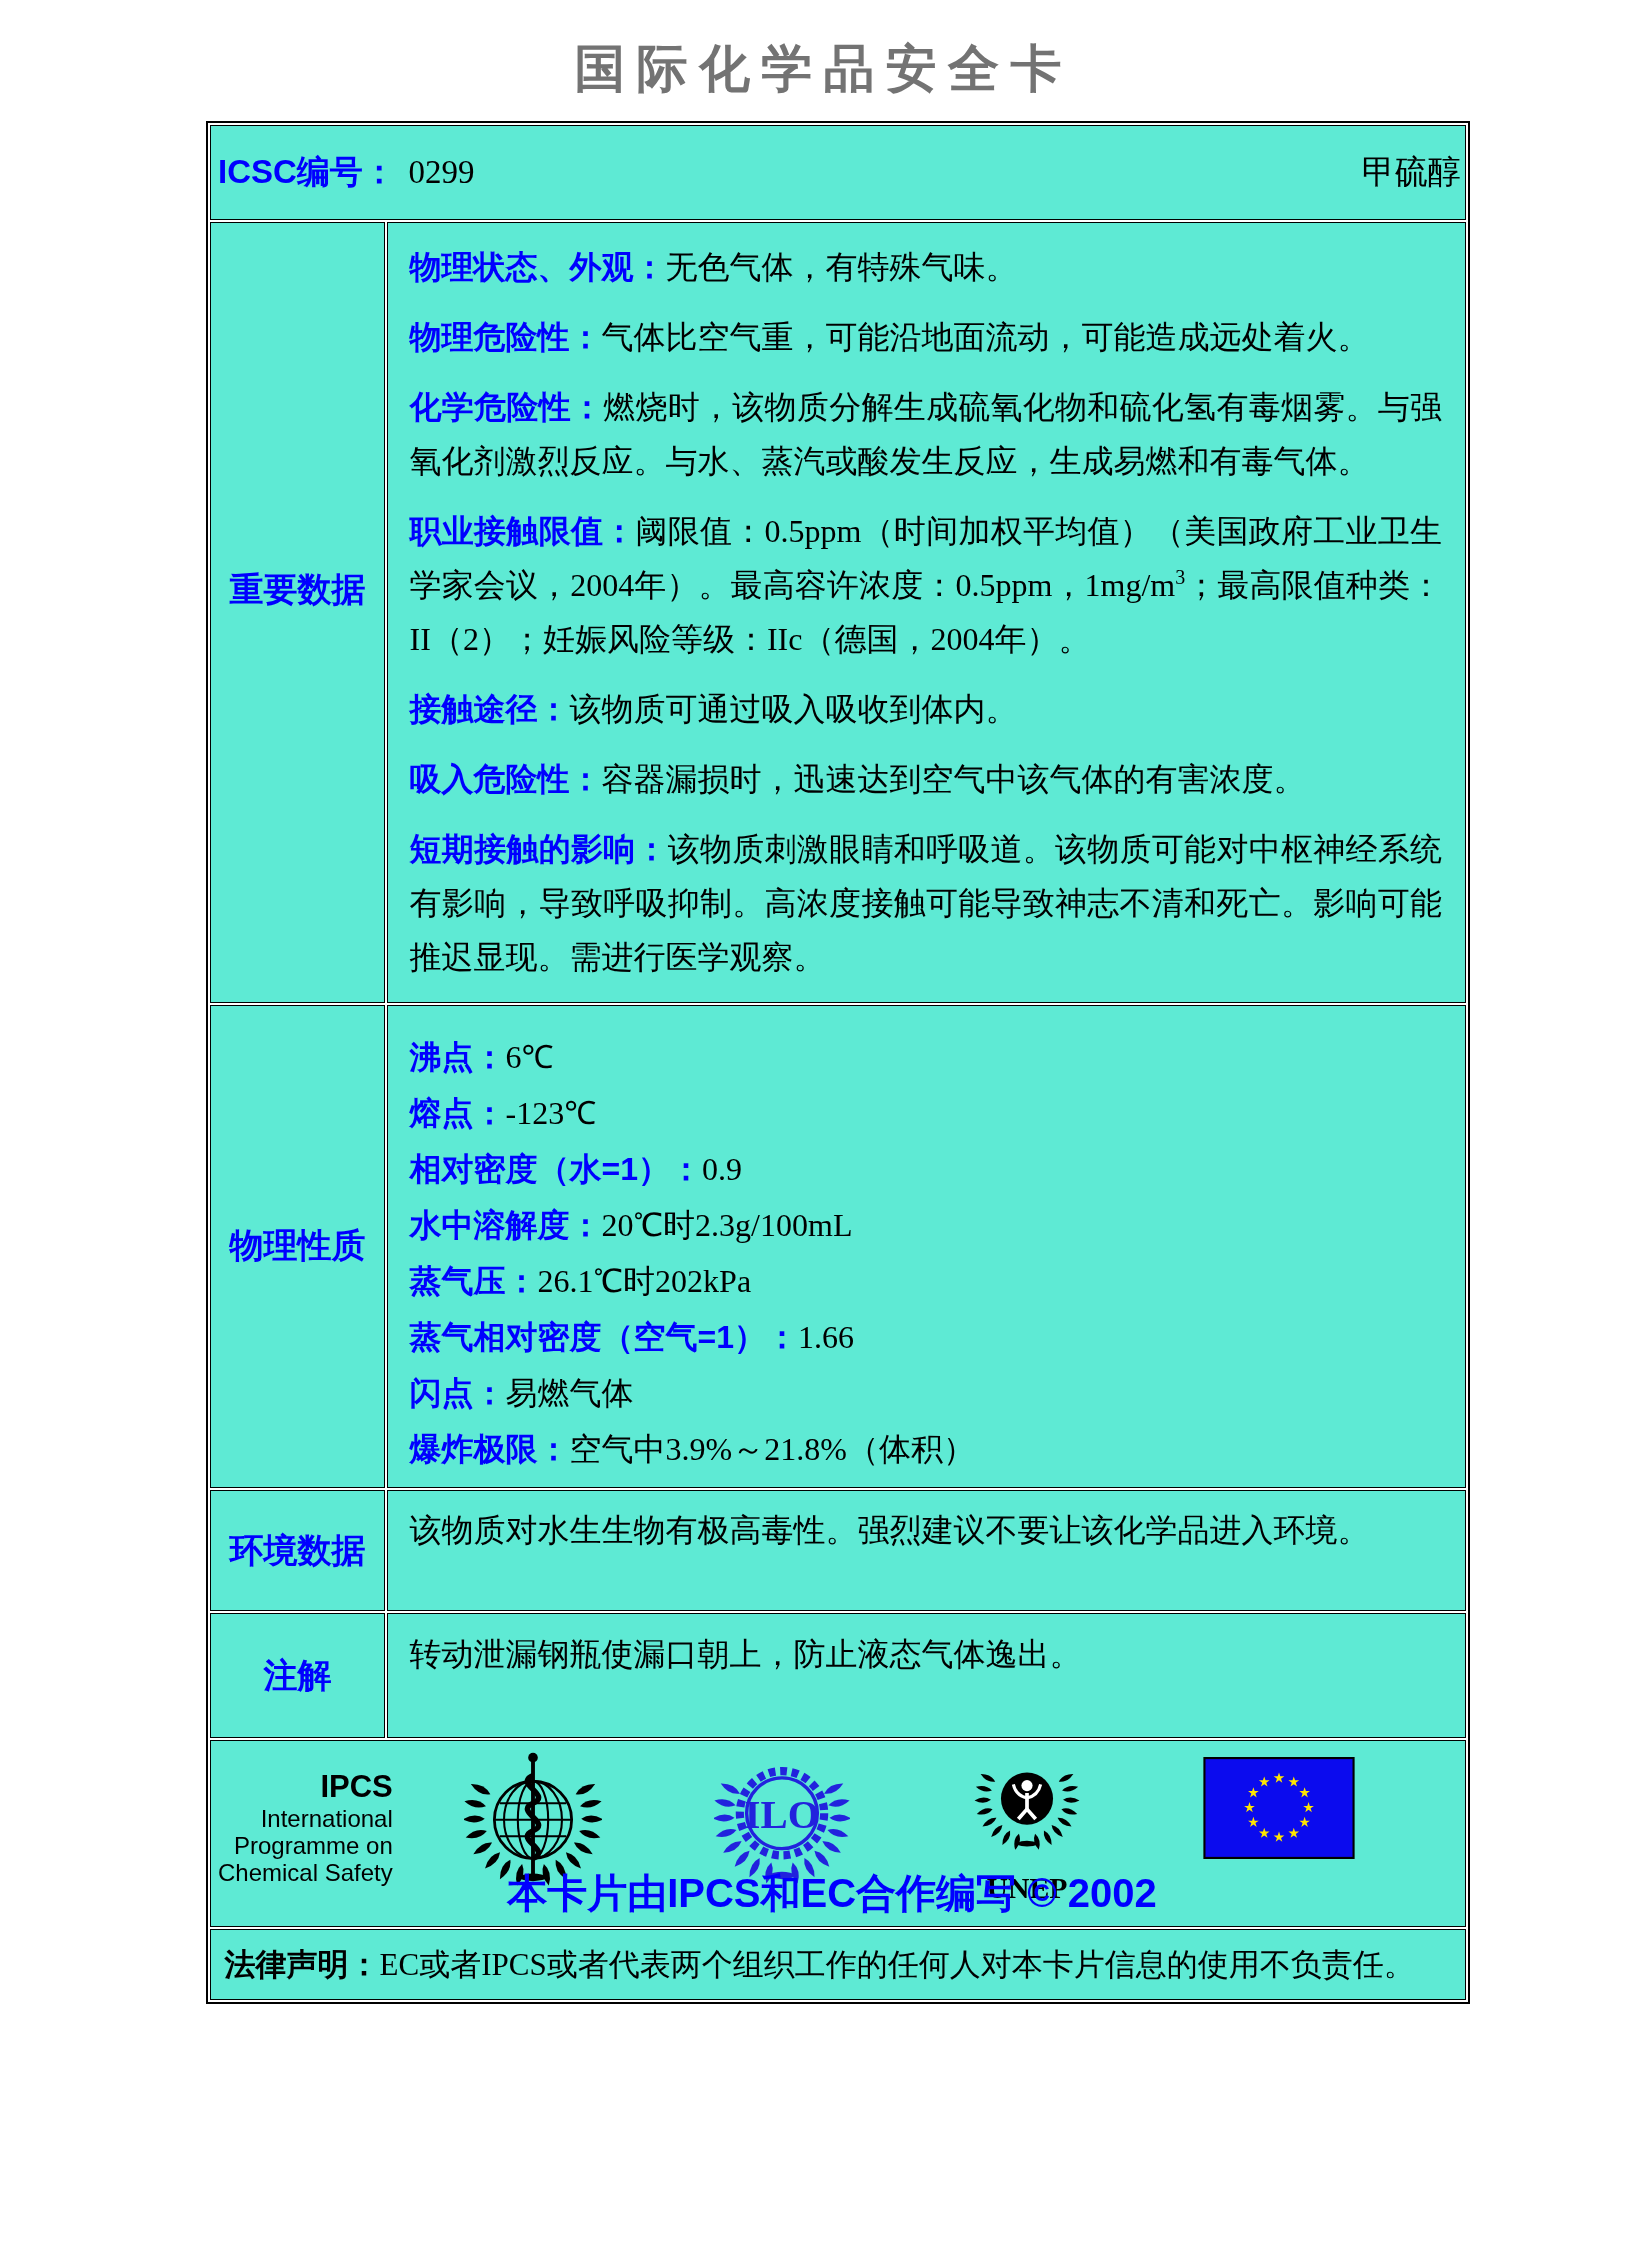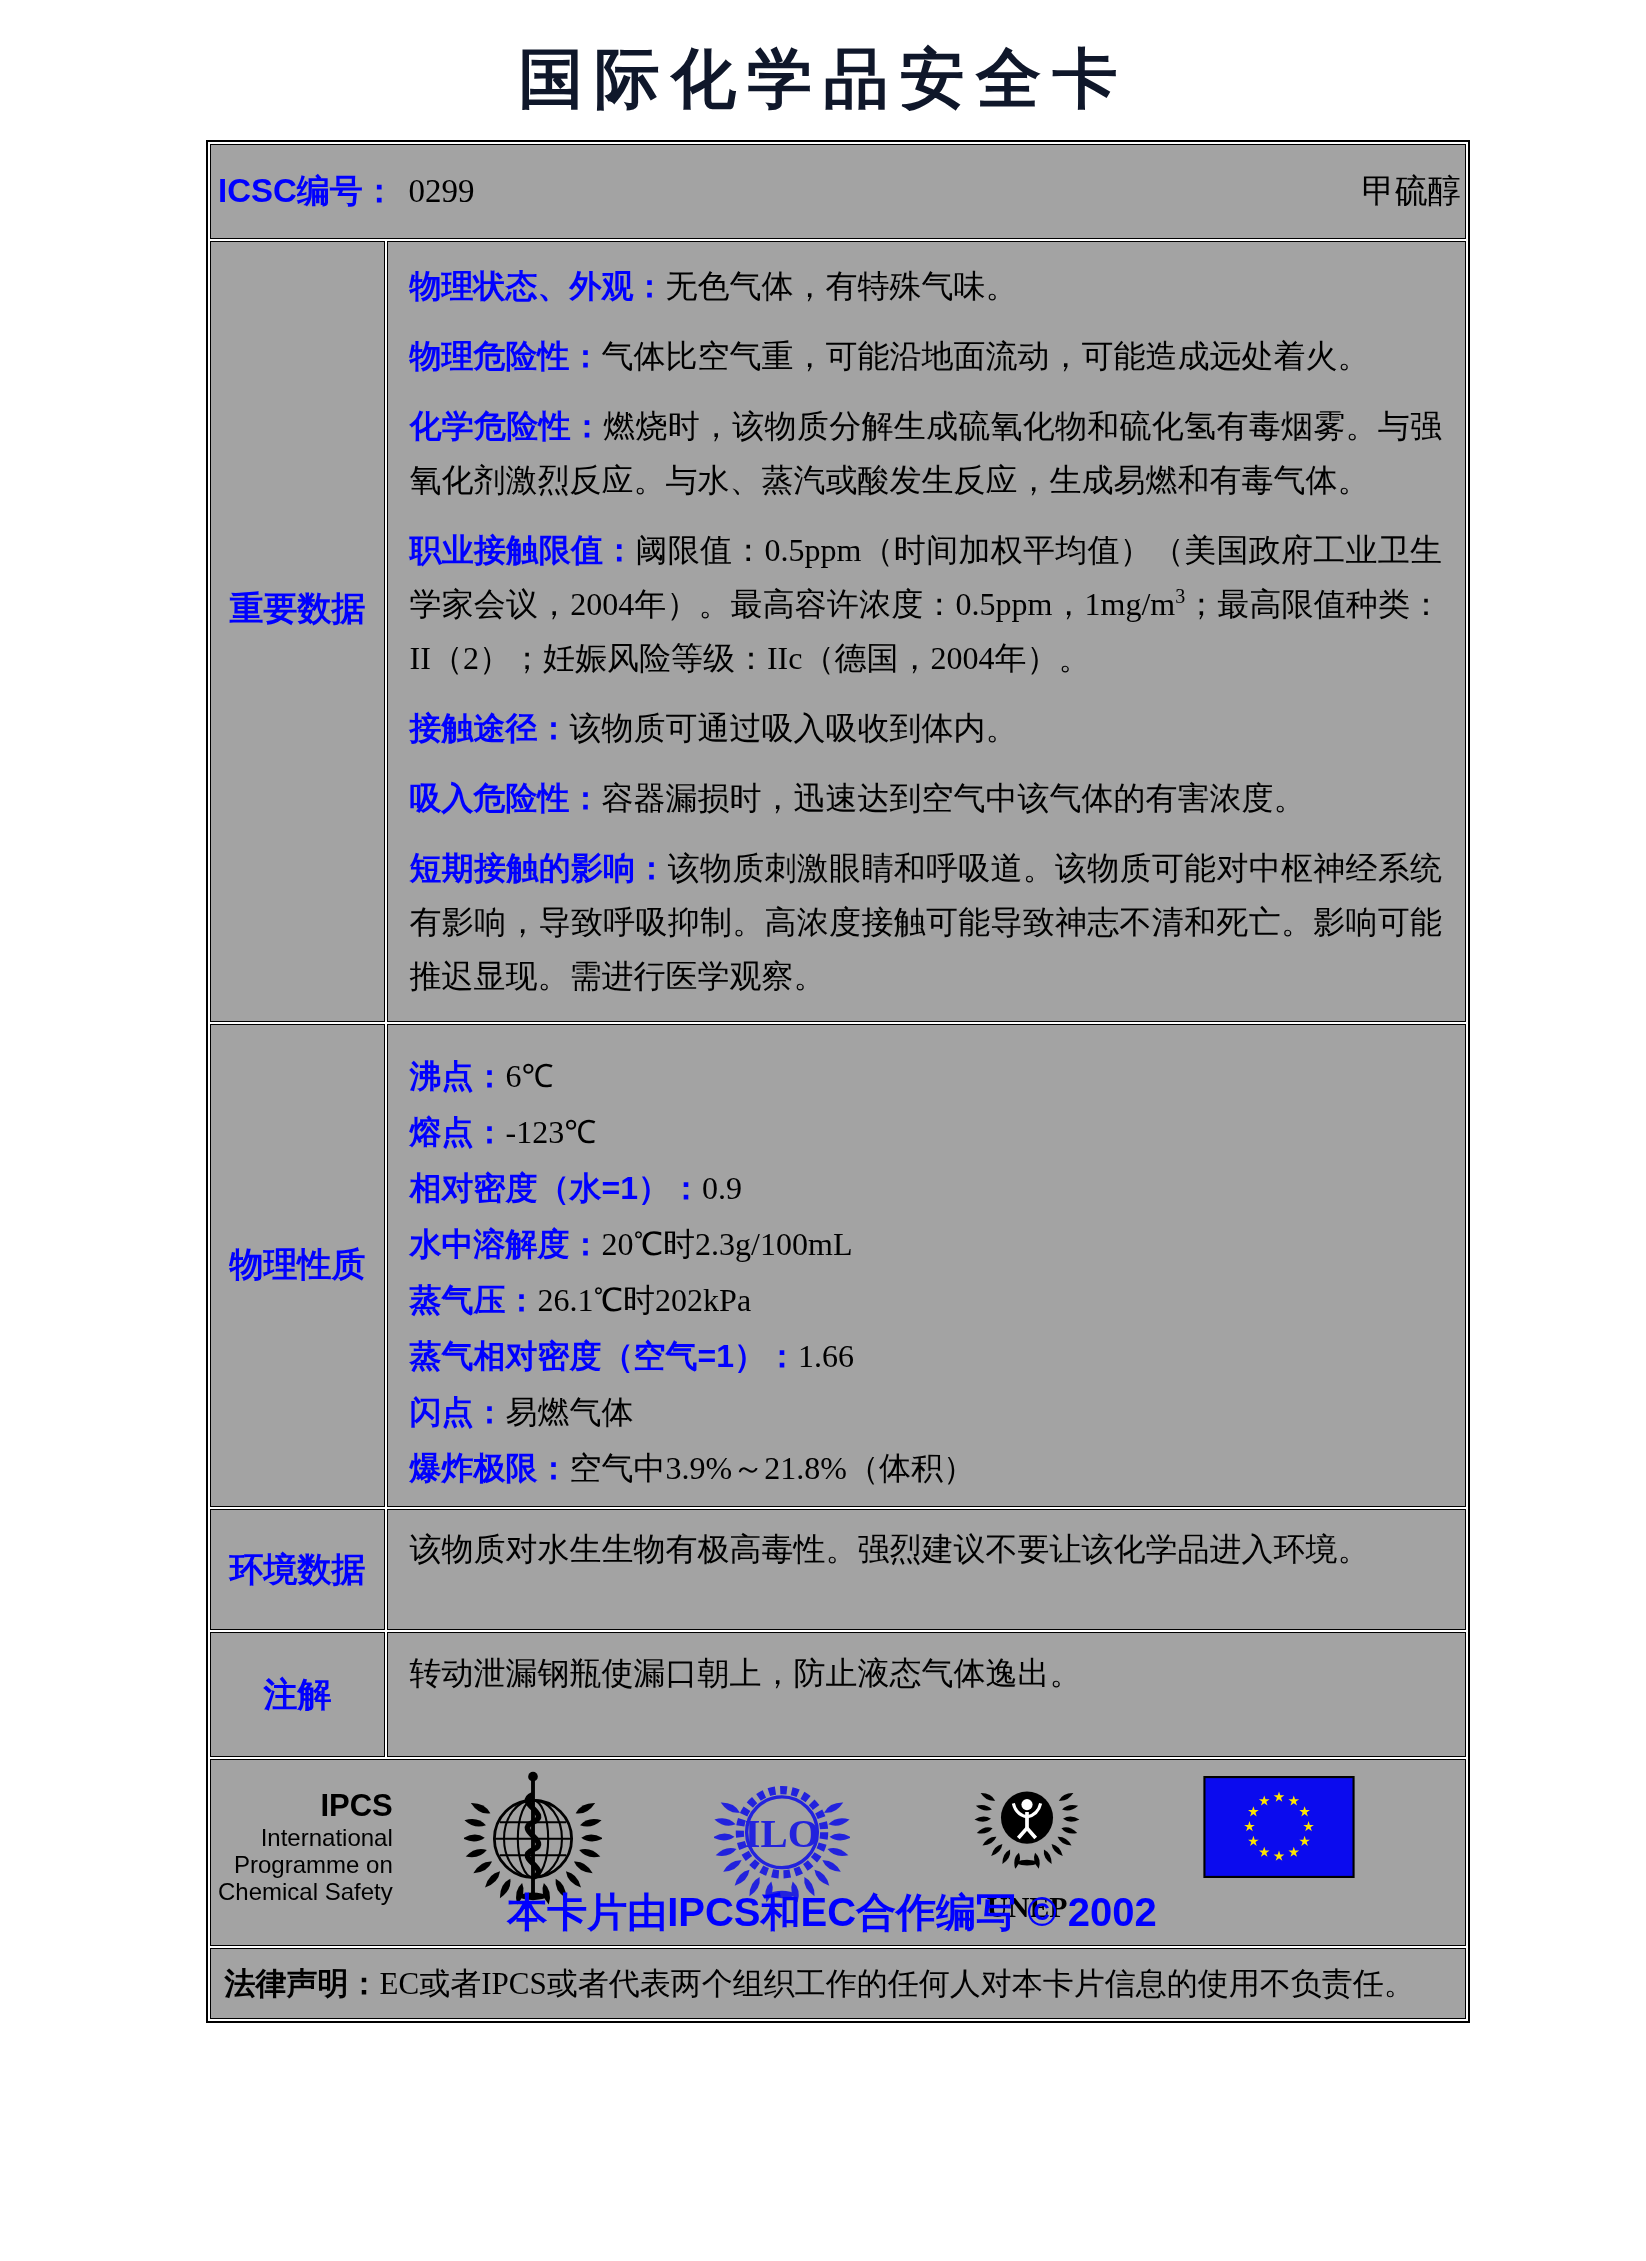--- a/index.html
+++ b/index.html
@@ -1,21 +1,21 @@
 <!DOCTYPE html>
 <html style="font-size:11.3px"><head>
 <meta charset="utf-8">
 <style>
   html,body{margin:0;padding:0;background:#ffffff;}
   body{width:1647px;height:2261px;font-family:"Liberation Serif",serif;color:#000;position:relative;}
-  .page-title{margin:35px 0 17px 0;text-align:center;font-size:65px;font-weight:bold;
-    color:#0f172a;letter-spacing:11.3px;font-family:"Liberation Serif",serif;}
+  .page-title{margin:35px 0 17px 0;text-align:center;font-size:51px;font-weight:bold;
+    color:#737373;letter-spacing:11.3px;font-family:"Liberation Serif",serif;}
   table.card{border-collapse:separate;border-spacing:2.8px;border:2.8px solid #000;
     margin-left:206px;width:1264px;table-layout:fixed;background:#fff;}
-  td{border:1.4px solid #000;background:#a3a3a3;vertical-align:middle;padding:0;}
+  td{border:1.4px solid #000;background:#5eead4;vertical-align:middle;padding:0;}
   col.c1{width:175px;}
   
   tr.r-hdr td{height:93px;}
   .hdr{display:flex;justify-content:space-between;align-items:center;padding:0 4.2px 0 7px;font-size:33px;}
   .blue-lbl{color:#0000FF;font-weight:bold;font-family:"Liberation Sans",sans-serif;}
   .hdr .num{margin-left:12.7px;}
   
   td.side{text-align:center;color:#0000FF;font-weight:bold;font-size:34px;
     font-family:"Liberation Sans",sans-serif;}
   .side-offset{position:relative;top:-22.6px;}

